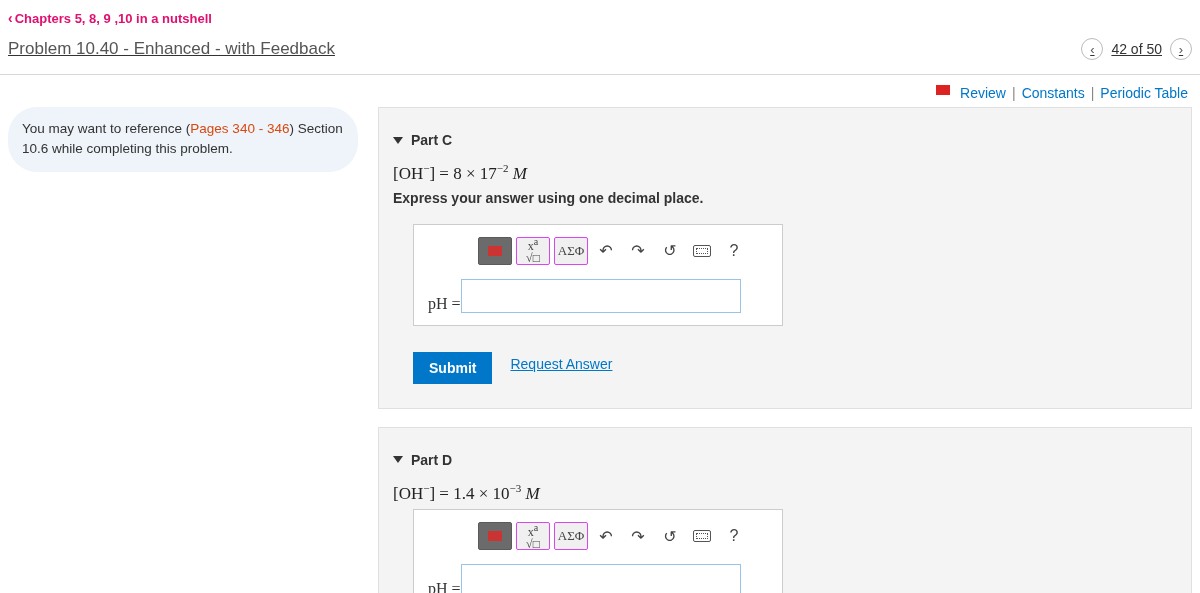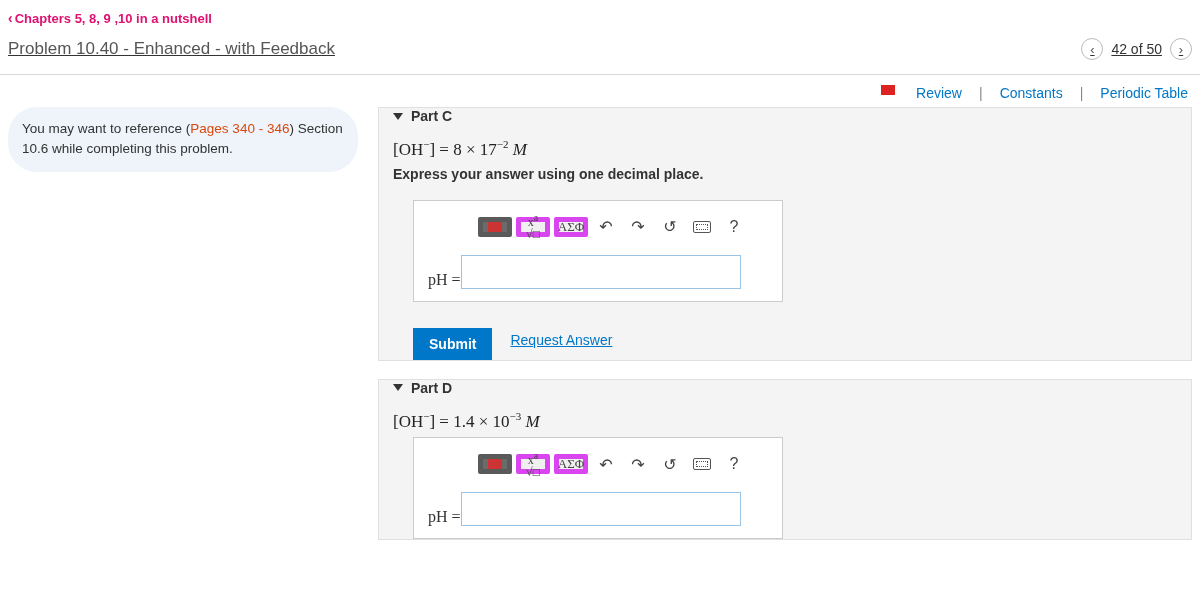--- a/index.html
+++ b/index.html
@@ -5,40 +5,40 @@
 * { box-sizing: border-box; margin: 0; padding: 0; }
 body { font-family: Arial, Helvetica, sans-serif; font-size: 14px; color: #333; background: #fff; width: 1200px; }
 .top-bar { padding: 10px 8px 6px; }
 .back-link { color: #e01070; font-weight: bold; font-size: 13px; text-decoration: none; display: inline-flex; align-items: center; gap: 2px; }
 .back-link .chev { font-size: 14px; font-weight: bold; }
 .problem-row { display: flex; align-items: center; justify-content: space-between; padding: 6px 8px 14px; border-bottom: 1px solid #d8d8d8; text-decoration: underline; }
 .problem-title { font-size: 17px; color: #555; }
 .nav-group { display: flex; align-items: center; gap: 8px; }
 .circ-btn { width: 22px; height: 22px; border: 1px solid #bbb; border-radius: 50%; background: #fff; display: flex; align-items: center; justify-content: center; font-size: 13px; color: #555; cursor: pointer; }
 .nav-count { font-size: 14px; color: #333; }
-.links-row { display: flex; justify-content: flex-end; padding: 10px 12px 6px; gap: 17px; font-size: 14px; }
+.links-row { display: flex; justify-content: flex-end; padding: 10px 12px 6px; gap: 6px; font-size: 14px; }
 .links-row a { color: #0077c8; text-decoration: none; }
 .links-row .flag { width: 14px; height: 10px; background: #d22; display: inline-block; margin-right: 4px; position: relative; top: 0; }
 .links-row .sep { color: #888; }
 .main { display: flex; gap: 20px; padding: 0 8px; }
 .left { width: 350px; }
 .ref-box { background: #eef4fa; padding: 12px 14px; font-size: 13.5px; line-height: 1.5; color: #333; border-radius: 29px; }
 .ref-box .pages { color: #d9480f; }
 .ref-box .second { margin-top: 10px; }
 .ref-box .pH { font-family: 'Times New Roman', serif; }
 .right { flex: 1; }
-.part-block { background: #f4f4f4; border: 1px solid #e0e0e0; padding: 0 14px; margin-bottom: 18px; }
+.part-block { background: #f4f4f4; border: 1px solid #e0e0e0; padding: 24px 14px; margin-bottom: 18px; }
 .part-header { display: flex; align-items: center; gap: 8px; font-weight: bold; font-size: 14px; margin-bottom: 14px; cursor: pointer; }
 .caret-down { width: 0; height: 0; border-left: 5px solid transparent; border-right: 5px solid transparent; border-top: 7px solid #333; }
 .formula { font-family: 'Times New Roman', serif; font-size: 17px; margin-bottom: 6px; color: #222; }
 .formula sup { font-size: 11px; }
 .instruction { font-weight: bold; font-size: 14px; margin-bottom: 18px; }
 .answer-box { background: #fff; border: 1px solid #ccc; padding: 12px 14px; width: 370px; margin-left: 20px; }
 .toolbar { display: flex; align-items: center; gap: 4px; margin-bottom: 14px; margin-left: 50px; }
-.tb-btn { width: 34px; height: 20px; border: 5px solid #d946ef; background: #f0f0f0; border-radius: 2px; display: flex; align-items: center; justify-content: center; font-size: 14px; color: #444; cursor: pointer; }
+.tb-btn { width: 34px; height: 28px; border: 1px solid #d946ef; background: #f0f0f0; border-radius: 2px; display: flex; align-items: center; justify-content: center; font-size: 14px; color: #444; cursor: pointer; }
 .tb-btn.active { background: #6b6b6b; border-color: #5a5a5a; }
 .tb-btn.active .tb-rect { width: 14px; height: 10px; background: #cc3333; }
 .tb-btn.frac { font-family: 'Times New Roman', serif; font-size: 12px; line-height: 1; text-align: center; }
 .tb-btn.greek { font-family: 'Times New Roman', serif; font-size: 13px; }
 .tb-plain { width: 28px; height: 28px; display: flex; align-items: center; justify-content: center; font-size: 16px; color: #444; cursor: pointer; }
 .tb-kbd { width: 18px; height: 12px; border: 1px solid #555; border-radius: 2px; position: relative; }
 .tb-kbd::after { content: ''; position: absolute; left: 2px; right: 2px; top: 2px; bottom: 2px; border: 1px dotted #555; }
 .input-row { display: flex; align-items: flex-end; }
 .input-label { font-family: 'Times New Roman', serif; font-size: 16px; }
 .ans-input { width: 280px; height: 34px; border: 1px solid #9ac4e6; background: #fff; padding: 4px; font-size: 15px; }

